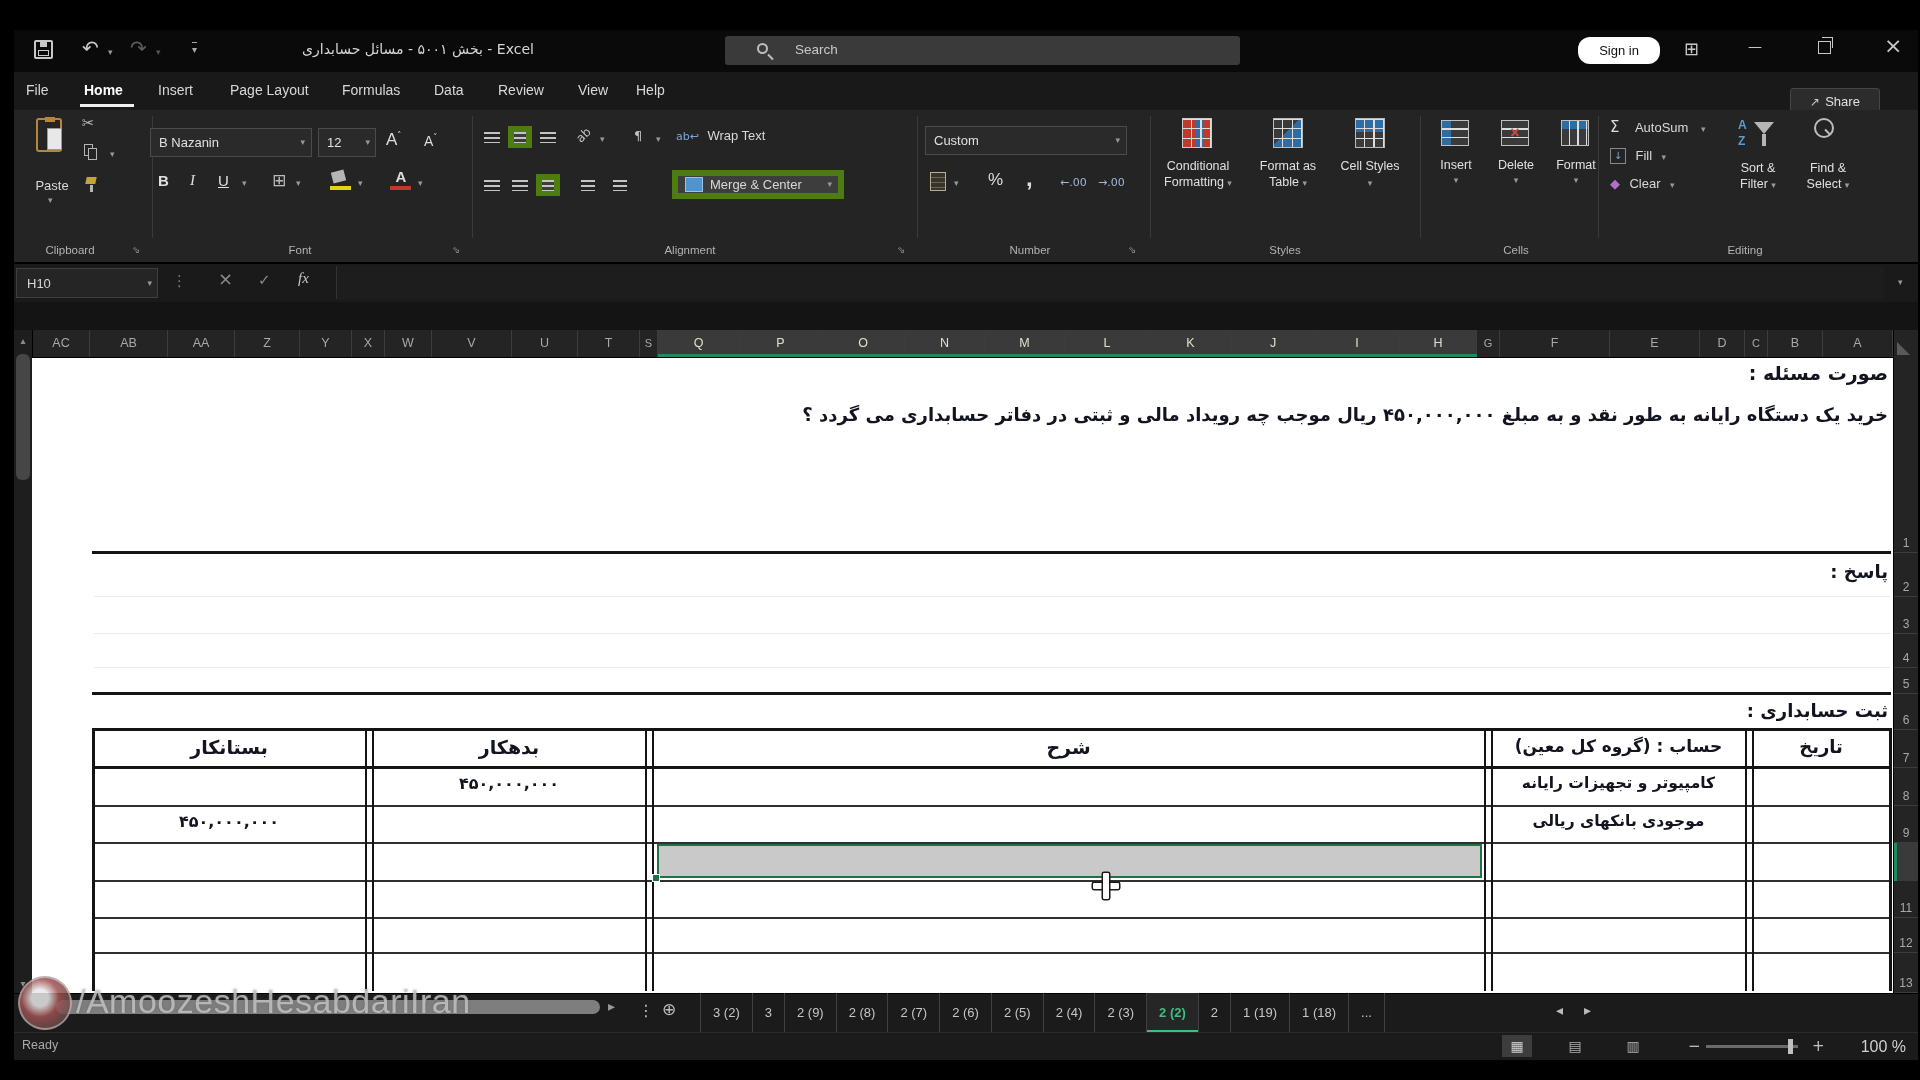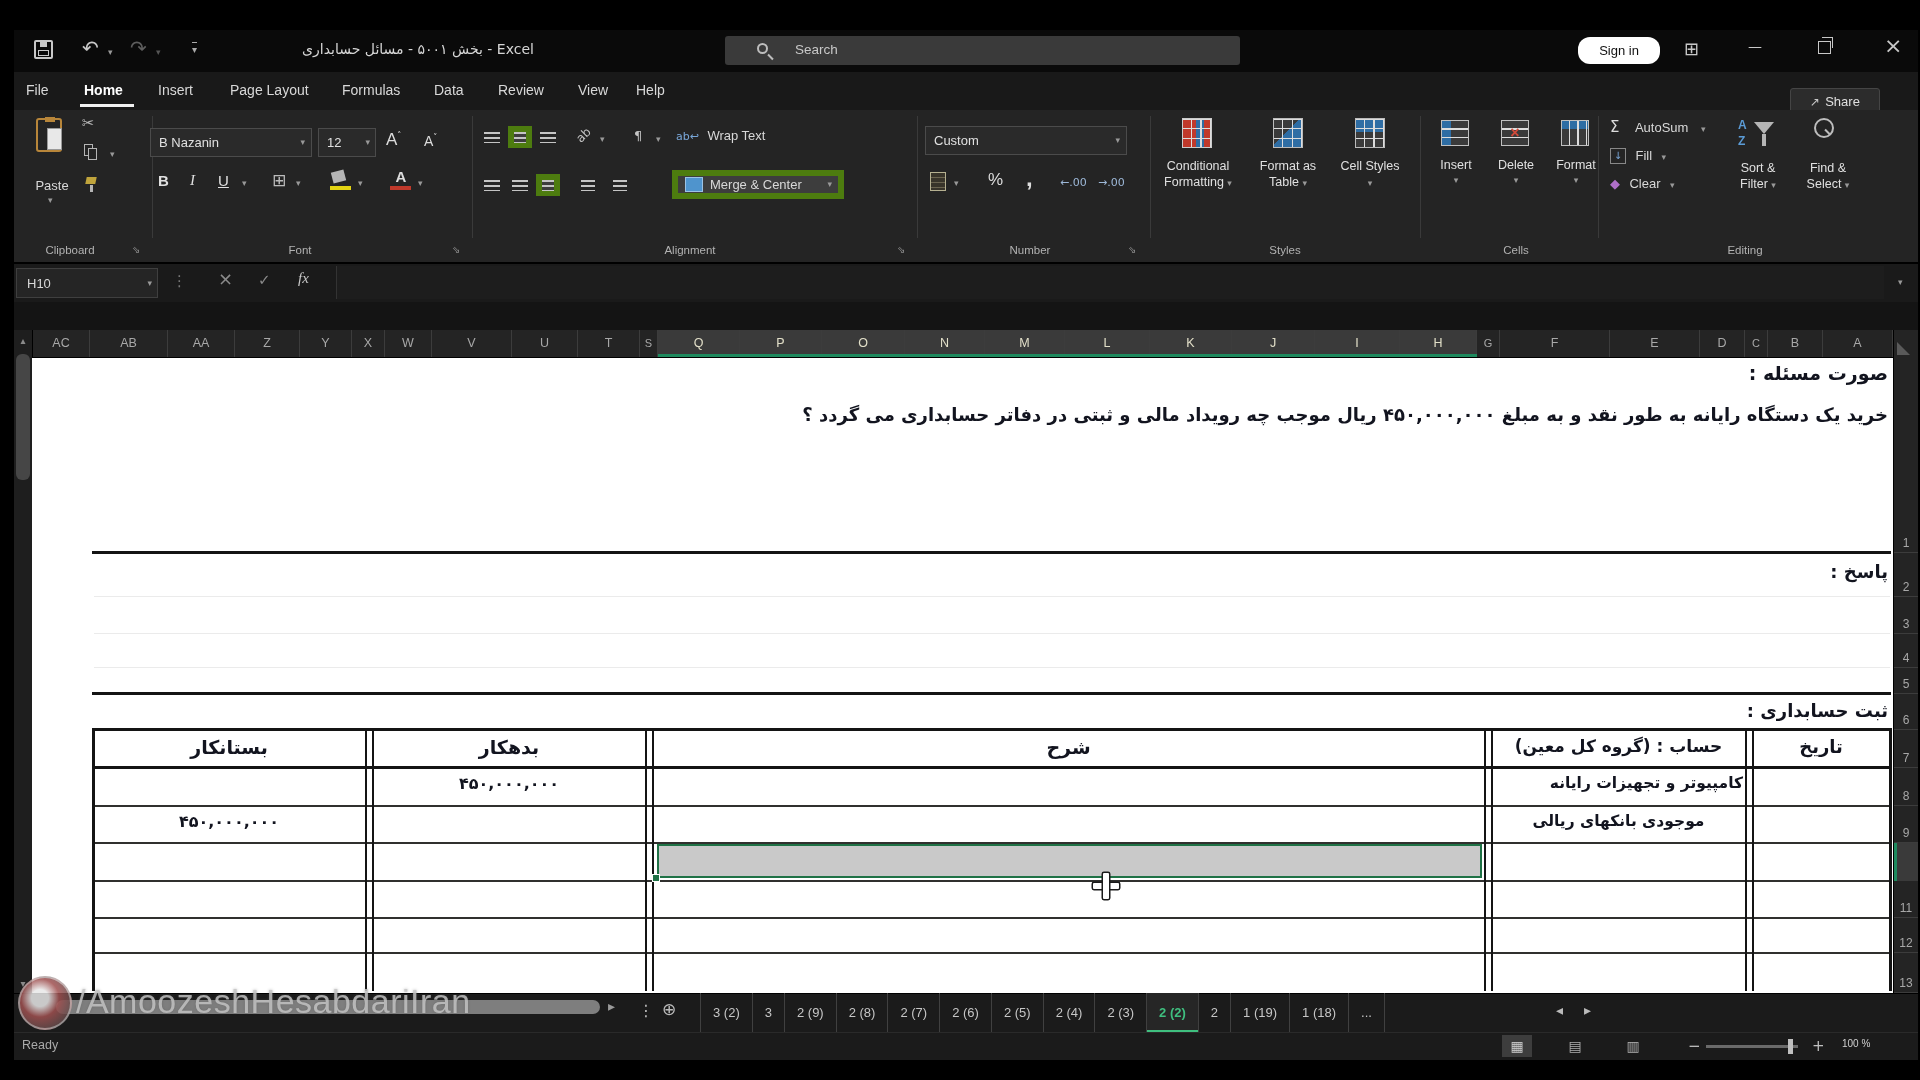--- a/index.html
+++ b/index.html
@@ -357,21 +357,21 @@
   <div class="abs vline" style="left:1745px"></div>
     <div class="abs vline" style="left:1752px"></div>
 
   <div class="abs ptext" style="left:95px;top:736px;width:268px;text-align:center;font-size:19px">بستانکار</div>
   <div class="abs ptext" style="left:375px;top:736px;width:268px;text-align:center;font-size:19px">بدهکار</div>
   <div class="abs ptext" style="left:655px;top:736px;width:827px;text-align:center;font-size:19px">شرح</div>
   <div class="abs ptext" style="left:1494px;top:736px;width:249px;text-align:center;font-size:17px">حساب : (گروه کل معین)</div>
   <div class="abs ptext" style="left:1755px;top:736px;width:132px;text-align:center;font-size:18px">تاریخ</div>
 
   <div class="abs ptext" style="left:375px;top:774px;width:268px;text-align:center;font-size:16px">۴۵۰,۰۰۰,۰۰۰</div>
-  <div class="abs ptext" style="left:1494px;top:774px;width:249px;text-align:right;font-size:15.5px">کامپیوتر و تجهیزات رایانه</div>
+  <div class="abs ptext" style="left:1494px;top:774px;width:249px;text-align:center;font-size:15.5px">کامپیوتر و تجهیزات رایانه</div>
 
   <div class="abs ptext" style="left:95px;top:812px;width:268px;text-align:center;font-size:16px">۴۵۰,۰۰۰,۰۰۰</div>
   <div class="abs ptext" style="left:1494px;top:812px;width:249px;text-align:center;font-size:15.5px">موجودی بانکهای ریالی</div>
 
   <div class="abs" style="left:657px;top:844px;width:825px;height:34px;background:#c9c9c9;border:2px solid #1f7246"></div>
   <div class="abs" style="left:652px;top:874px;width:8px;height:8px;background:#1f7246;border:1.5px solid #fff"></div>
 
   <div class="abs" style="left:1093px;top:872px;width:28px;height:28px">
     <div style="position:absolute;left:0;top:11px;width:26px;height:6px;background:#fff;box-shadow:0 0 0 1.5px #1a1a1a;border-radius:1px"></div>
     <div style="position:absolute;left:10px;top:1px;width:6px;height:26px;background:#fff;box-shadow:0 0 0 1.5px #1a1a1a;border-radius:1px"></div>
@@ -408,15 +408,15 @@
 
   <div class="abs" style="left:14px;top:1032px;width:1904px;height:28px;background:#1b1b1b;border-top:1px solid #2a2a2a"></div>
   <div class="abs" style="left:22px;top:1038px;color:#aaa;font-size:12.5px">Ready</div>
   <div class="abs fa ctr" style="left:1502px;top:1035px;width:30px;height:22px;background:#3d3d3d;color:#d0d0d0;font-size:14px">▦</div>
   <div class="abs fa ctr" style="left:1560px;top:1035px;width:30px;height:22px;color:#b0b0b0;font-size:14px">▤</div>
   <div class="abs fa ctr" style="left:1618px;top:1035px;width:30px;height:22px;color:#b0b0b0;font-size:14px">▥</div>
   <div class="abs fa" style="left:1688px;top:1037px;color:#c0c0c0;font-size:15px">−</div>
   <div class="abs" style="left:1706px;top:1045px;width:92px;height:3px;background:#6a6a6a"></div>
   <div class="abs" style="left:1788px;top:1039px;width:5px;height:15px;background:#c0c0c0"></div>
   <div class="abs fa" style="left:1812px;top:1037px;color:#c0c0c0;font-size:15px">+</div>
-  <div class="abs" style="left:1842px;top:1038px;width:64px;color:#d0d0d0;font-size:10px">100 %</div>
+  <div class="abs" style="left:1842px;top:1038px;width:64px;text-align:right;color:#d0d0d0;font-size:16px">100 %</div>
 
 </div>
 
 </body></html>

